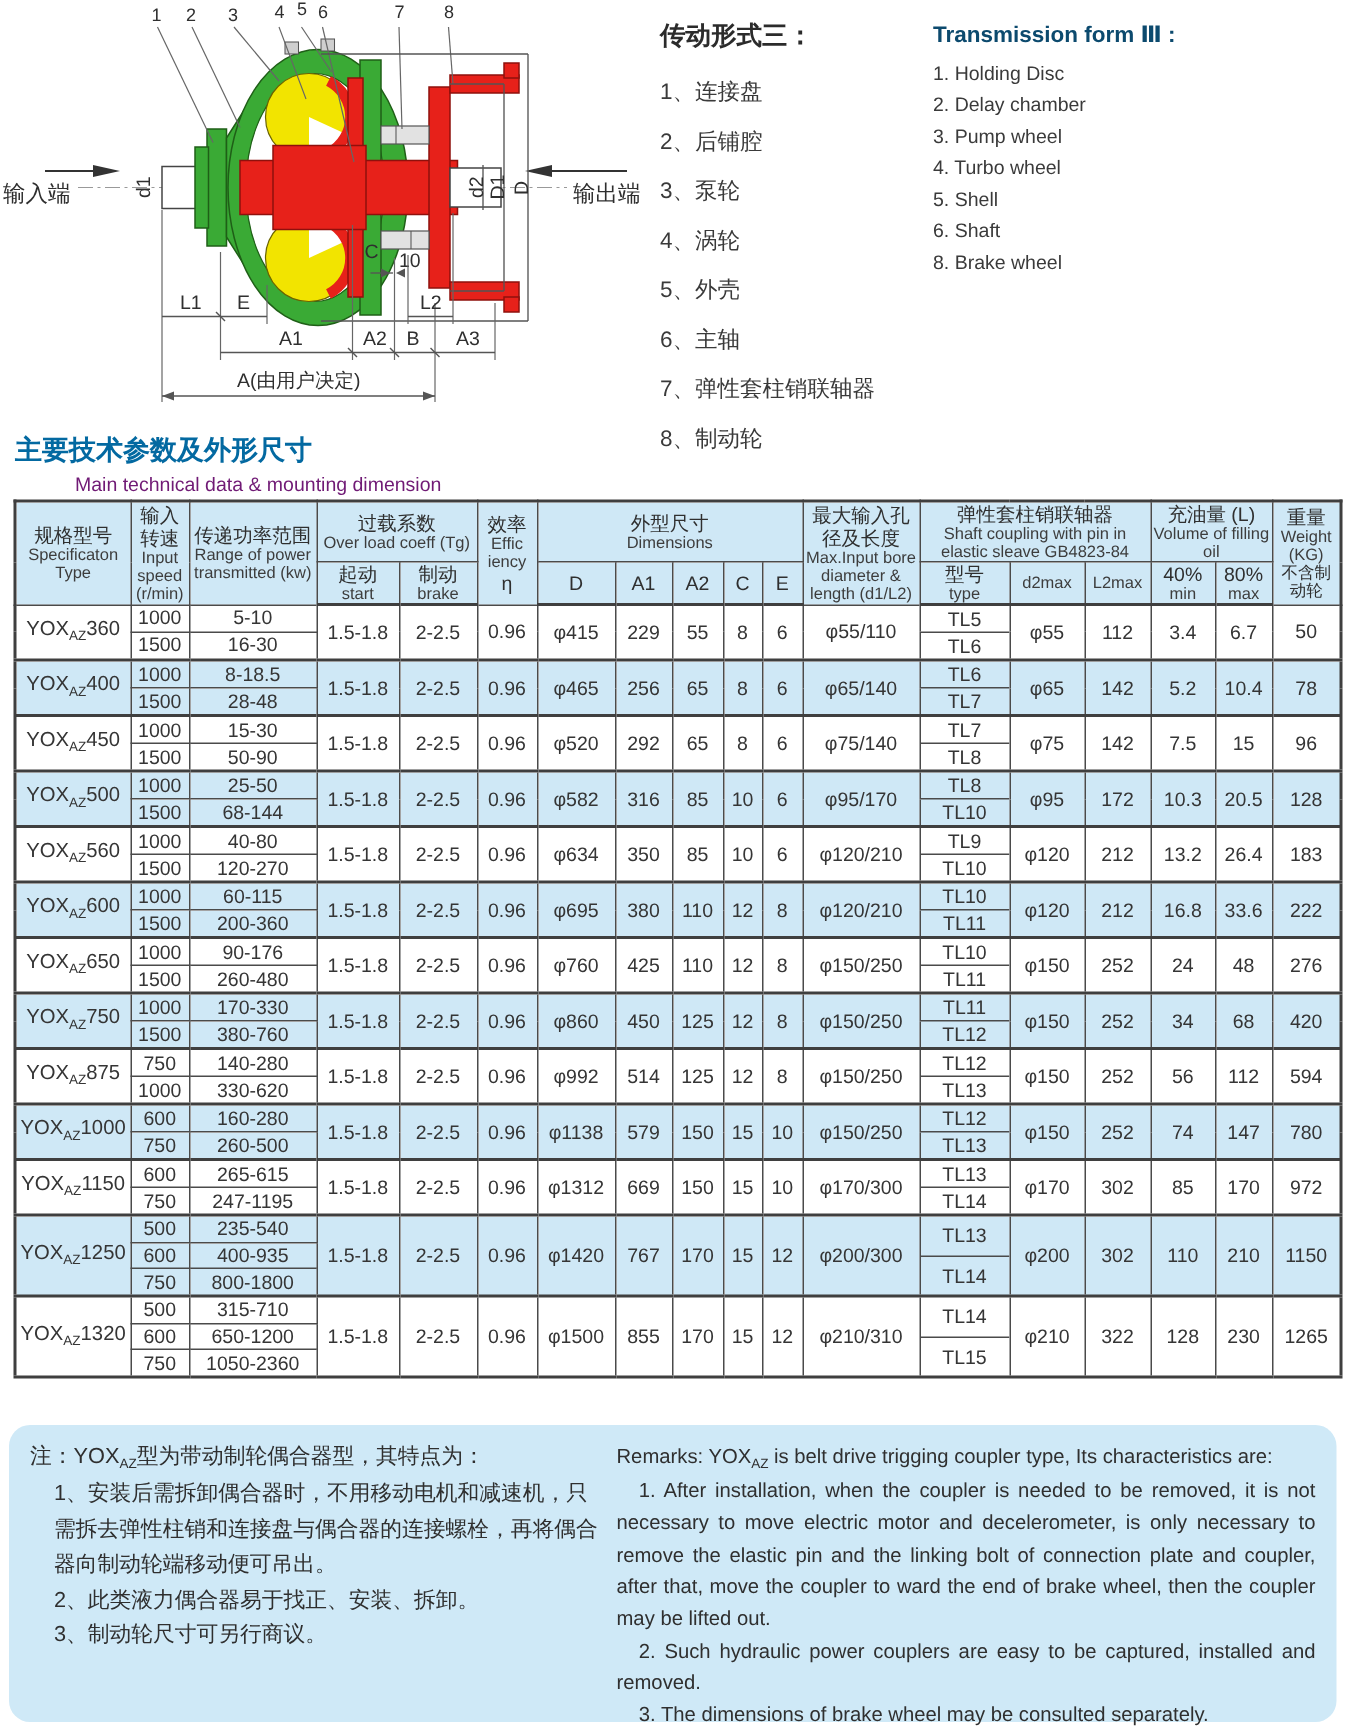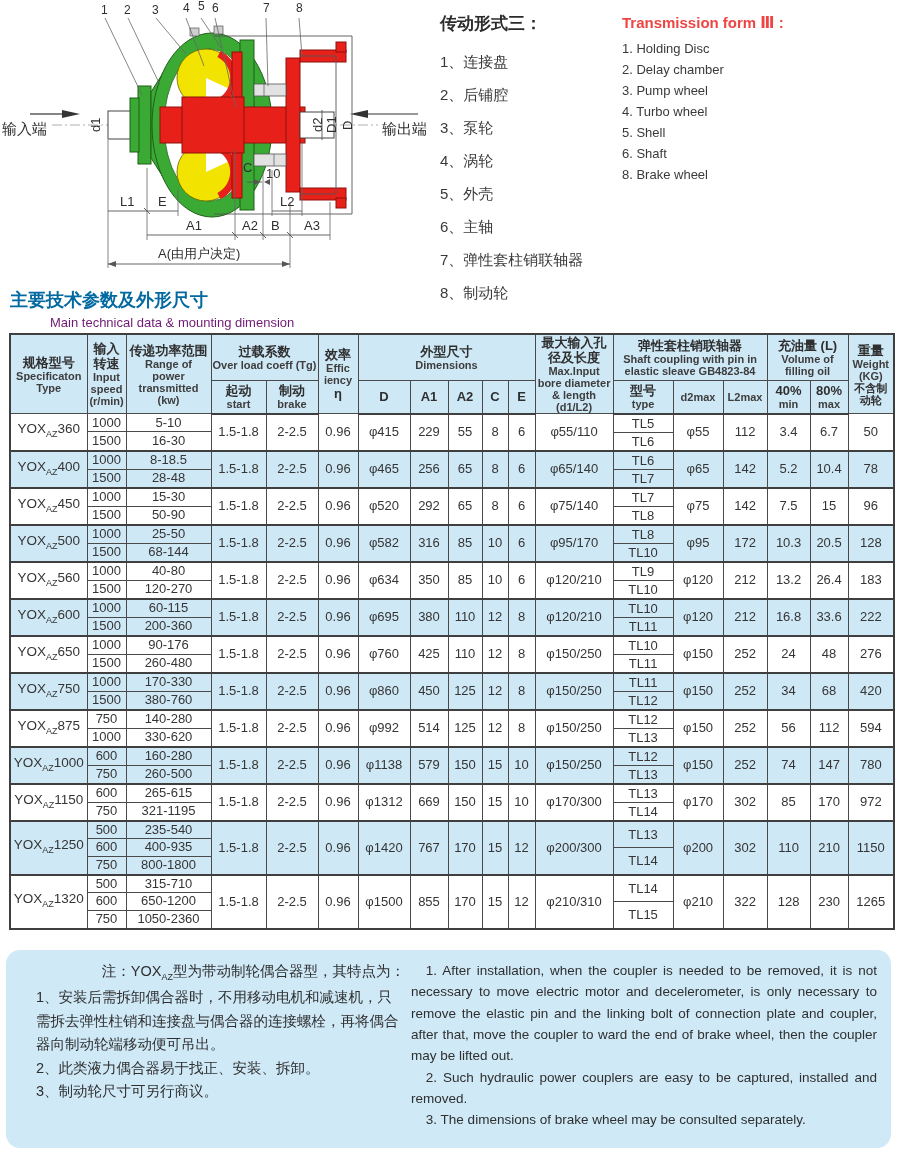--- a/index.html
+++ b/index.html
@@ -5,50 +5,50 @@
   html,body{margin:0;padding:0;background:#fff;}
   body{font-family:"Liberation Sans","DejaVu Sans",sans-serif;color:#333;}
   .page{position:relative;width:897px;height:1154px;background:#fff;overflow:hidden;}
 
   
   .diagram-wrap{position:absolute;left:0;top:0;width:448px;height:286px;}
   .parts-cn{position:absolute;left:440px;top:12px;width:168px;}
   .parts-cn .pl-title{font-size:17px;font-weight:bold;color:#2b2b2b;margin-bottom:10px;}
   .parts-cn .pl-item{font-size:15px;color:#3a3a3a;line-height:33px;white-space:nowrap;}
   .parts-en{position:absolute;left:622px;top:14px;width:272px;}
-  .parts-en .pl-title{font-size:15px;font-weight:bold;color:#ef4444;margin-bottom:6px;}
+  .parts-en .pl-title{font-size:15px;font-weight:bold;color:#0c4a6e;margin-bottom:6px;}
   .parts-en .pl-item{font-size:13px;color:#3a3a3a;line-height:21px;white-space:nowrap;}
 
   
   .sec-title{position:absolute;left:10px;top:288px;}
   .sec-title .cn{font-size:18px;font-weight:bold;color:#0369a1;}
   .sec-title .en{font-size:13px;color:#701a75;margin-top:3px;margin-left:40px;}
 
   
   .tbl{position:absolute;left:9px;top:333px;border-collapse:collapse;table-layout:fixed;width:884px;}
   .tbl th,.tbl td{border:1px solid #4a4a4a;padding:0 1px;text-align:center;vertical-align:middle;overflow:hidden;}
   .tbl{border:2px solid #3f3f3f;}
-  .tbl thead th{background:#cfe8f6;font-weight:bold;}
+  .tbl thead th{background:#cfe8f6;font-weight:normal;}
   .tbl thead tr:last-child th{border-bottom:2px solid #3f3f3f;}
   .hcn{font-size:13px;color:#2f2f2f;line-height:15px;}
   .hen{font-size:11px;color:#3d3d3d;line-height:12px;}
   .hsm{font-size:11px;color:#2f2f2f;line-height:12px;}
   .tbl td{font-size:13px;color:#353535;height:16px;line-height:16px;}
   td.model{font-size:13.5px;white-space:nowrap;}
   td.model sub{font-size:9px;}
   td.gb{border-bottom:2px solid #3f3f3f;}
   td.alt,th.altx{background:#cfe8f6;}
   td.tl{padding:0;}
   .tlt,.tlb{width:100%;}
   .tlb{border-top:1px solid #4a4a4a;}
 
   
   .notes{position:absolute;left:6px;top:950px;width:885px;height:198px;background:#cfe9f7;border-radius:14px;box-sizing:border-box;padding:10px 14px 8px 14px;display:flex;}
   .notes-cn{width:385px;flex:none;font-size:14.5px;color:#2f2f2f;line-height:1.62;}
-  .notes-cn .intro{margin:0 0 2px 0;text-align:right;}
+  .notes-cn .intro{margin:0 0 2px 0;}
   .notes-cn .n-item{margin:0;padding-left:1.1em;}
   .notes-en{flex:1;margin-left:6px;font-size:13.5px;color:#2f2f2f;line-height:1.58;}
   .notes-en .intro{margin:0;}
   .notes-en .n-item{margin:0;text-indent:1.1em;text-align:justify;}
   sub.az{font-size:9px;}
 
   
   .dwg-label{font-size:15px;fill:#2f2f2f;}
   .dim-label{font-size:13px;fill:#2f2f2f;}
   .callout{font-size:12px;fill:#2f2f2f;}
@@ -620,21 +620,21 @@
             <div class="tlb" style="line-height: 17px; height: 17px;">TL14</div>
           </td>
           <td class="num gb" rowspan="2">φ170</td>
           <td class="num gb" rowspan="2">302</td>
           <td class="num gb" rowspan="2">85</td>
           <td class="num gb" rowspan="2">170</td>
           <td class="num gb" rowspan="2">972</td>
         </tr>
         <tr>
           <td class="num gb">750</td>
-          <td class="num gb">321-1195</td>
+          <td class="num gb">247-1195</td>
         </tr>
         <tr>
           <td class="model gb alt" rowspan="3"><span>YOX</span><sub>AZ</sub><span>1250</span></td>
           <td class="num alt">500</td>
           <td class="num alt">235-540</td>
           <td class="num gb alt" rowspan="3">1.5-1.8</td>
           <td class="num gb alt" rowspan="3">2-2.5</td>
           <td class="num gb alt" rowspan="3">0.96</td>
           <td class="num gb alt" rowspan="3">φ1420</td>
           <td class="num gb alt" rowspan="3">767</td>
@@ -695,19 +695,20 @@
 </table>
 
 <div class="notes">
   <div class="notes-cn">
     <p class="intro"><span>注：YOX</span><sub class="az">AZ</sub><span>型为带动制轮偶合器型，其特点为：</span></p>
     <p class="n-item">1、安装后需拆卸偶合器时，不用移动电机和减速机，只需拆去弹性柱销和连接盘与偶合器的连接螺栓，再将偶合器向制动轮端移动便可吊出。</p>
     <p class="n-item">2、此类液力偶合器易于找正、安装、拆卸。</p>
     <p class="n-item">3、制动轮尺寸可另行商议。</p>
   </div>
   <div class="notes-en">
+    <p class="intro"><span>Remarks: YOX</span><sub class="az">AZ</sub><span> is belt drive trigging coupler type, Its characteristics are:</span></p>
     <p class="n-item">1. After installation, when the coupler is needed to be removed, it is not necessary to move electric motor and decelerometer, is only necessary to remove the elastic pin and the linking bolt of connection plate and coupler, after that, move the coupler to ward the end of brake wheel, then the coupler may be lifted out.</p>
     <p class="n-item">2. Such hydraulic power couplers are easy to be captured, installed and removed.</p>
     <p class="n-item">3. The dimensions of brake wheel may be consulted separately.</p>
   </div>
 </div>
 
 </div>
 
 </body></html>

